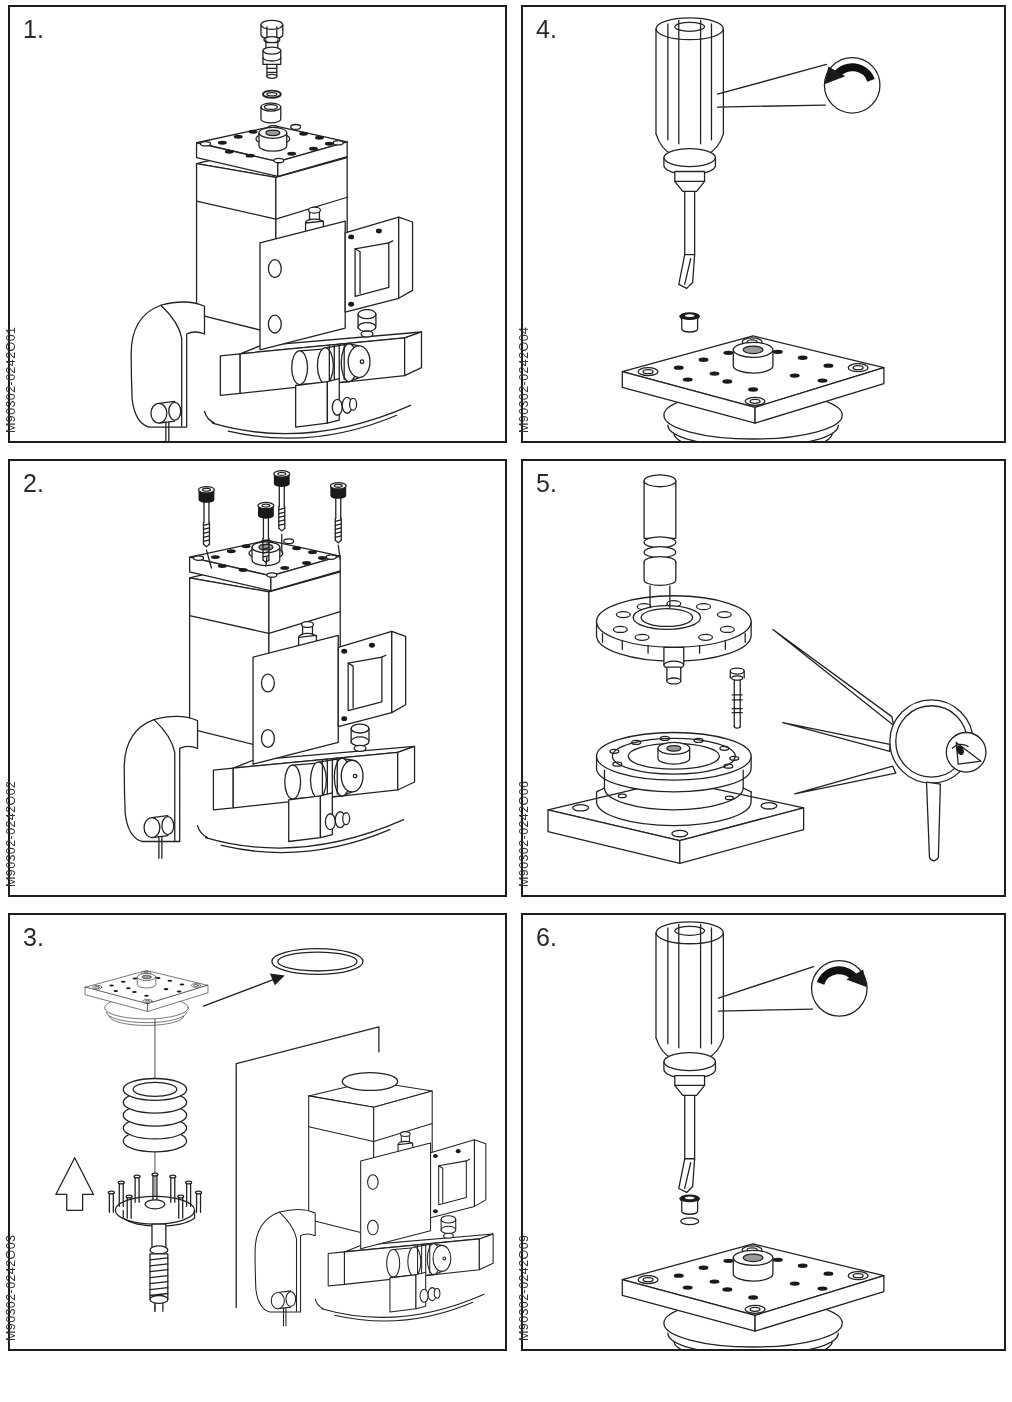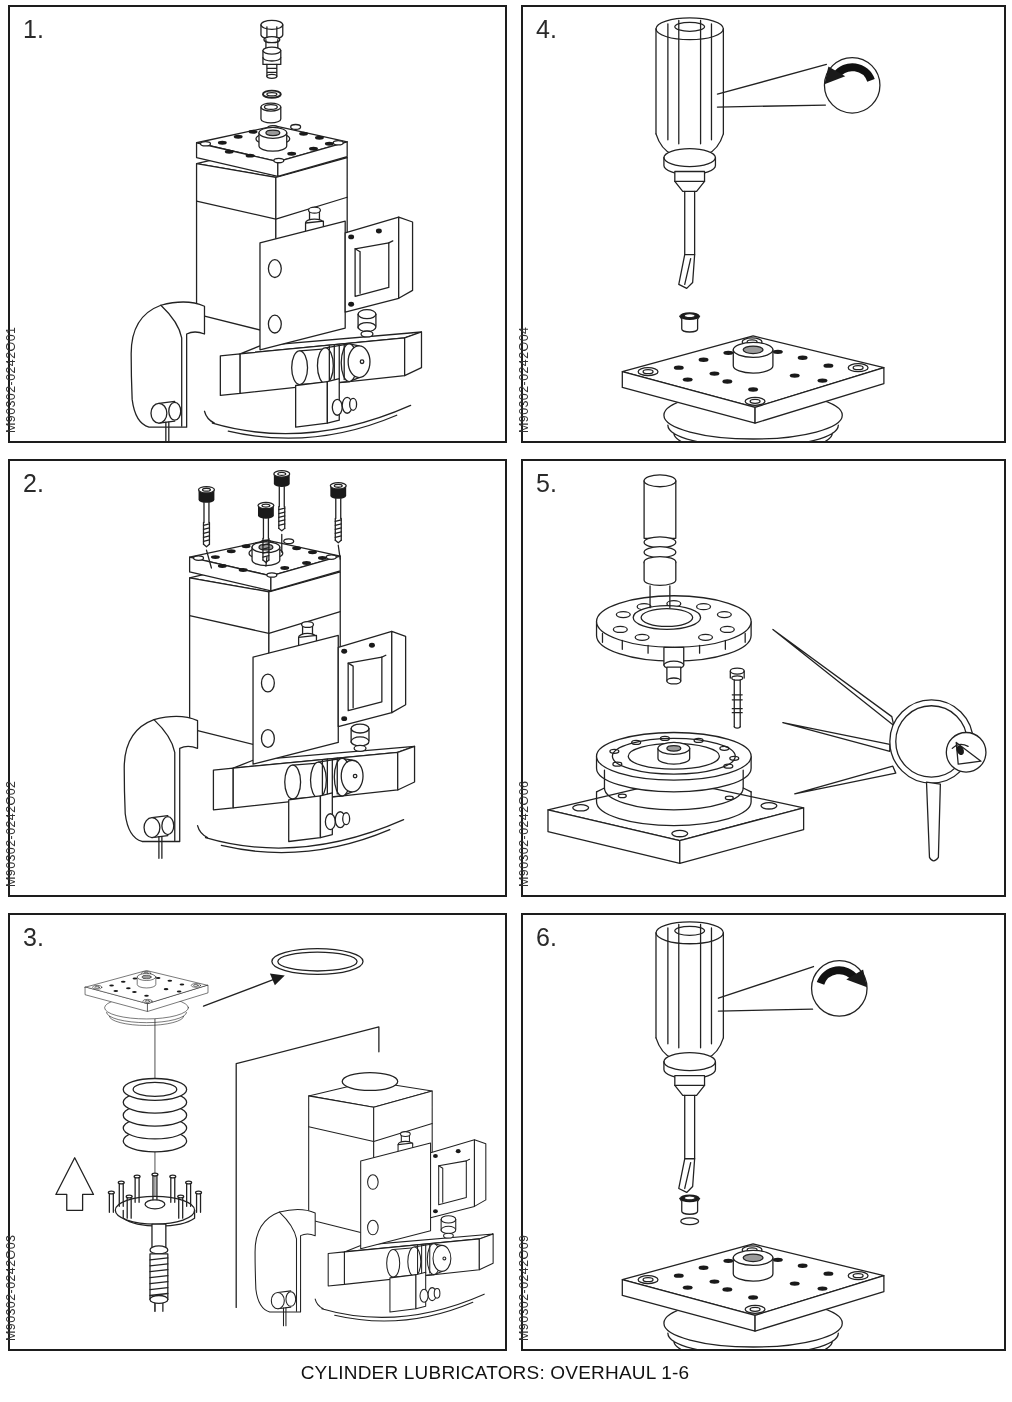--- a/index.html
+++ b/index.html
@@ -409,14 +409,13 @@
         <path d="M197,84 L293,52 M197,97 L292,95"></path>
         <circle class="f" cx="319" cy="74" r="28"></circle>
       </g>
       <use href="#rot-arrow" transform="translate(319,76) scale(-1,1)"></use>
       <use href="#plug" transform="translate(168,286)"></use>
       <ellipse class="s" cx="168" cy="309" rx="9" ry="3.4"></ellipse>
       <use href="#cover-plate" transform="translate(82,316)"></use>
     </svg>
   </div>
 
-  <div id="caption">CYLINDER LUBRICATORS: OVERHAUL 1-6</div>
 </div>
 
 </body></html>

